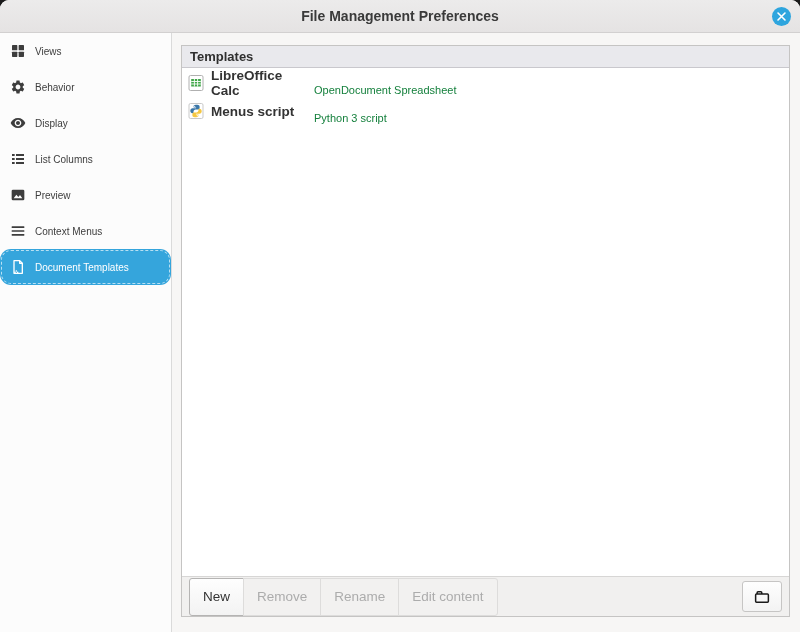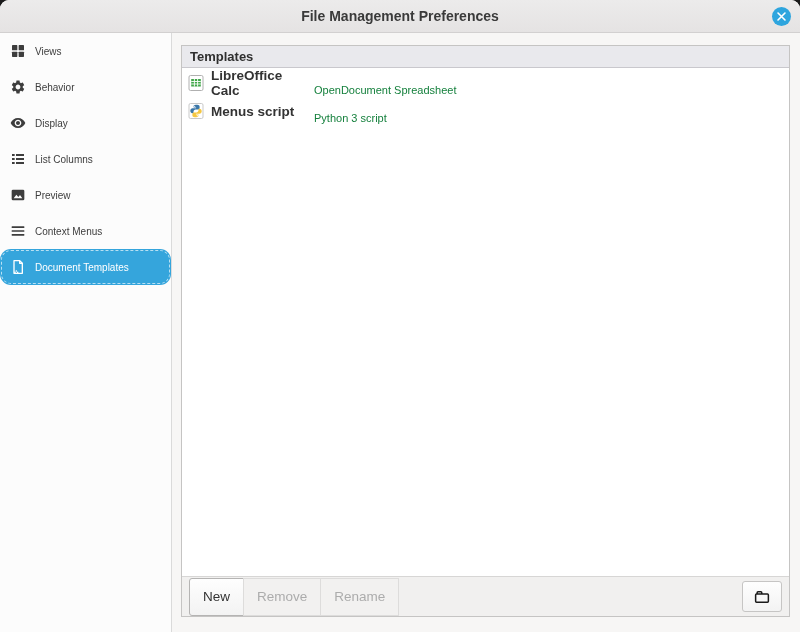--- a/index.html
+++ b/index.html
@@ -246,20 +246,21 @@
             <span class="tmpl-desc">Python 3 script</span>
           </div>
 
         </div>
 
         <div class="bottom-bar">
           <div class="btn-group">
             <button class="bbtn first">New</button>
             <button class="bbtn disabled" aria-disabled="true">Remove</button>
             <button class="bbtn disabled" aria-disabled="true">Rename</button>
+            <button class="bbtn disabled last" aria-disabled="true">Edit content</button>
           </div>
           <button class="folder-btn" title="Open templates folder">
             <svg width="18" height="18" viewBox="0 0 24 24" fill="none" stroke="#1a1a1a" stroke-width="2" stroke-linejoin="round">
               <rect x="3.5" y="8" width="17" height="11" rx="1.2"></rect>
               <path d="M5.5 8 V6.2 c0-.7.5-1.2 1.2-1.2 h3.8 c.7 0 1.2.5 1.2 1.2 V8"></path>
             </svg>
           </button>
         </div>
 
       </div>

